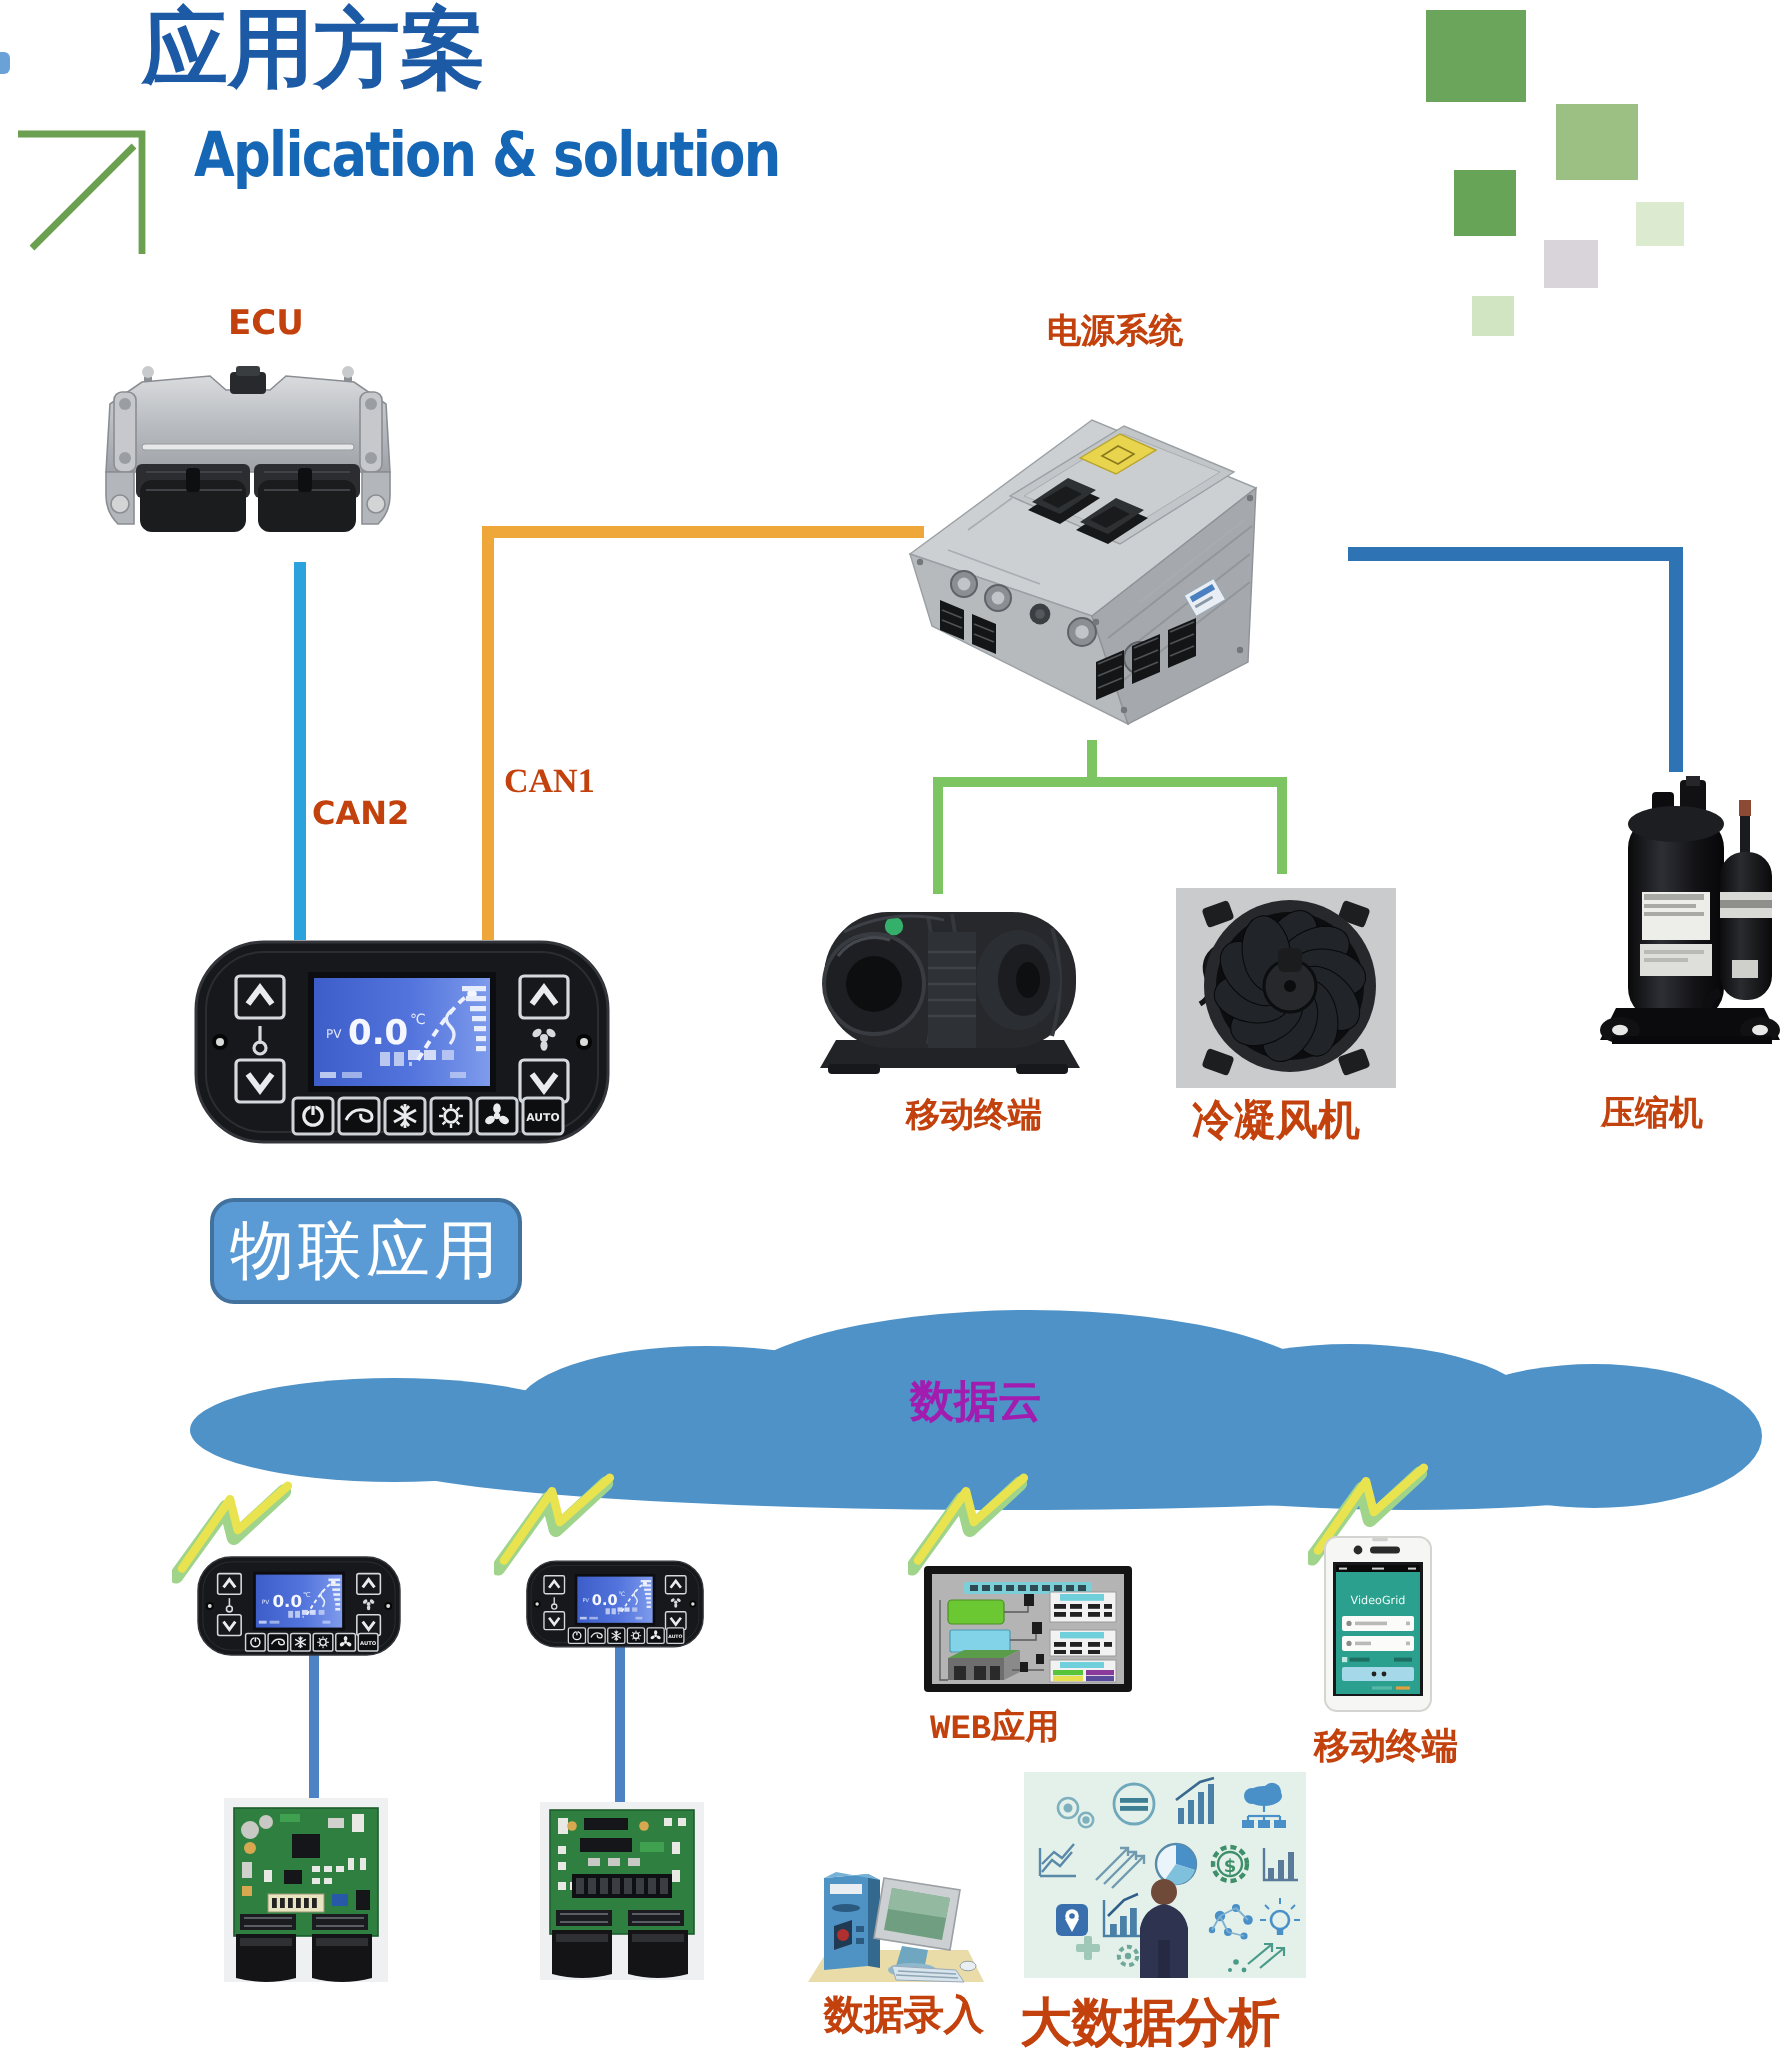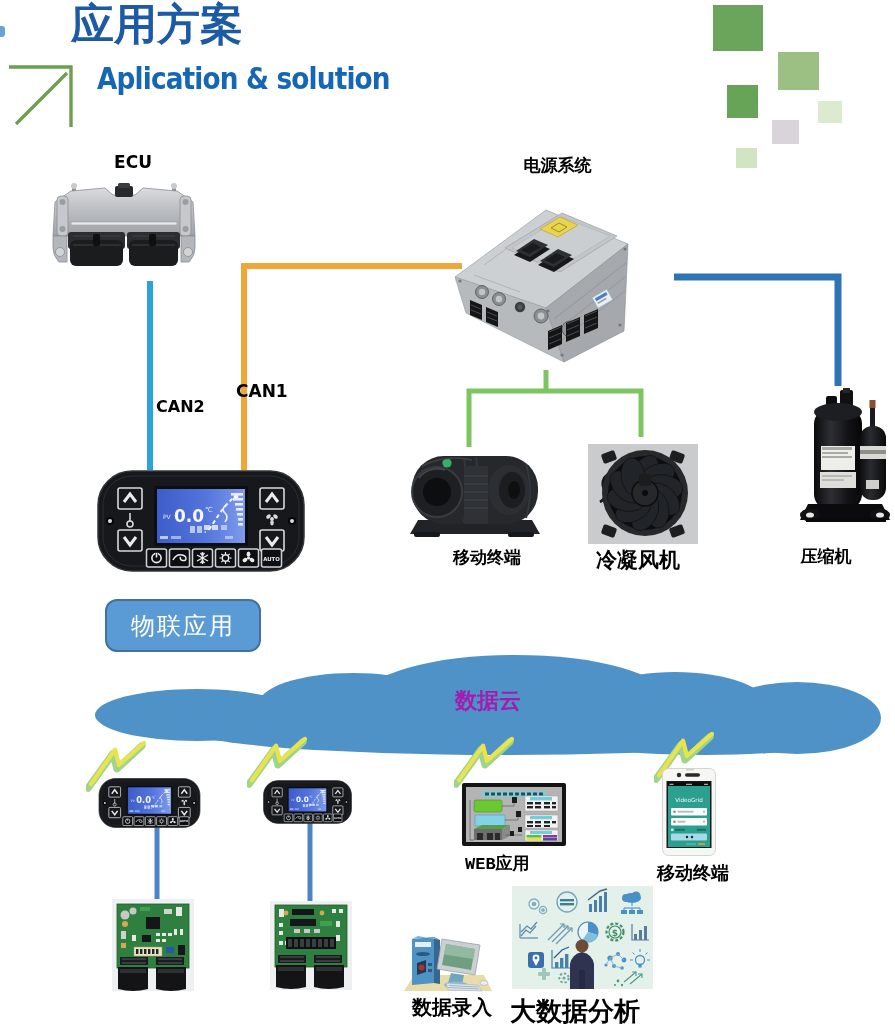--- a/index.html
+++ b/index.html
@@ -1,27 +1,27 @@
 <!DOCTYPE html>
 <html><head>
 <meta charset="utf-8">
 <style>
   html,body{margin:0;padding:0;background:#ffffff;}
   #stage{position:relative;width:895px;height:1024px;background:#ffffff;overflow:hidden;
          font-family:"DejaVu Sans",sans-serif;}
   .abs{position:absolute;}
-  .lbl{position:absolute;color:#000000;font-weight:bold;white-space:nowrap;}
+  .lbl{position:absolute;color:#c2410c;font-weight:bold;white-space:nowrap;}
   .lbl-sans{font-family:"DejaVu Sans",sans-serif;}
   .lbl-serif{font-family:"DejaVu Serif",serif;}
   .center{text-align:center;}
   #page-title{left:71px;top:-4px;font-size:43px;font-weight:bold;color:#1c5aa6;letter-spacing:0px;}
   #page-subtitle{left:97px;top:60px;font-size:31px;font-weight:bold;color:#1567b6;letter-spacing:-1px;transform:scaleX(0.85);transform-origin:left top;}
   #iot-badge{left:105px;top:599px;width:152px;height:49px;background:#5b9bd5;border:2px solid #41719c;
              border-radius:12px;color:#ffffff;display:flex;align-items:center;justify-content:center;
-             font-size:24px;font-family:"DejaVu Serif",serif;font-weight:normal;letter-spacing:2px;}
+             font-size:32px;font-family:"DejaVu Serif",serif;font-weight:normal;letter-spacing:2px;}
   svg{display:block;}
 </style>
 </head>
 <body>
 
 <div id="stage">
 
   <svg class="abs" style="left:6px;top:60px;" width="72" height="72" viewBox="0 0 72 72">
     <polyline points="3,7 65,7 65,67" fill="none" stroke="#6aa04f" stroke-width="3.4"></polyline>
     <line x1="10" y1="64" x2="61" y2="13" stroke="#6aa04f" stroke-width="3.4"></line>
@@ -49,21 +49,21 @@
     <polyline points="674,277 838,277 838,386" fill="none" stroke="#2e74b5" stroke-width="7"></polyline>
 
     <line x1="546" y1="370" x2="546" y2="392" stroke="#7cc562" stroke-width="5"></line>
     <polyline points="469,447 469,391 641,391 641,437" fill="none" stroke="#7cc562" stroke-width="5"></polyline>
 
     <line x1="157" y1="824" x2="157" y2="906" stroke="#4d82c4" stroke-width="5"></line>
     <line x1="310" y1="823" x2="310" y2="908" stroke="#4d82c4" stroke-width="5"></line>
   </svg>
 
   <div class="lbl lbl-sans" style="left:156px;top:397px;font-size:16px;text-align:right;">CAN2</div>
-  <div class="lbl lbl-sans" style="left:236px;top:381px;font-size:17px;">CAN1</div>
+  <div class="lbl lbl-sans" style="left:252px;top:381px;font-size:17px;font-family:Liberation Serif, serif;">CAN1</div>
 
   <div class="lbl lbl-sans center" style="left:93px;top:152px;width:80px;font-size:17px;">ECU</div>
   <svg class="abs" style="left:45px;top:182px;" width="158" height="86" viewBox="0 0 158 86">
     <defs>
       <linearGradient id="ecuBody" x1="0" y1="0" x2="0" y2="1">
         <stop offset="0" stop-color="#d9dbdd"></stop>
           <stop offset="0.5" stop-color="#b9bcc0"></stop>
           <stop offset="1" stop-color="#9fa3a8"></stop>
       </linearGradient>
     </defs>

